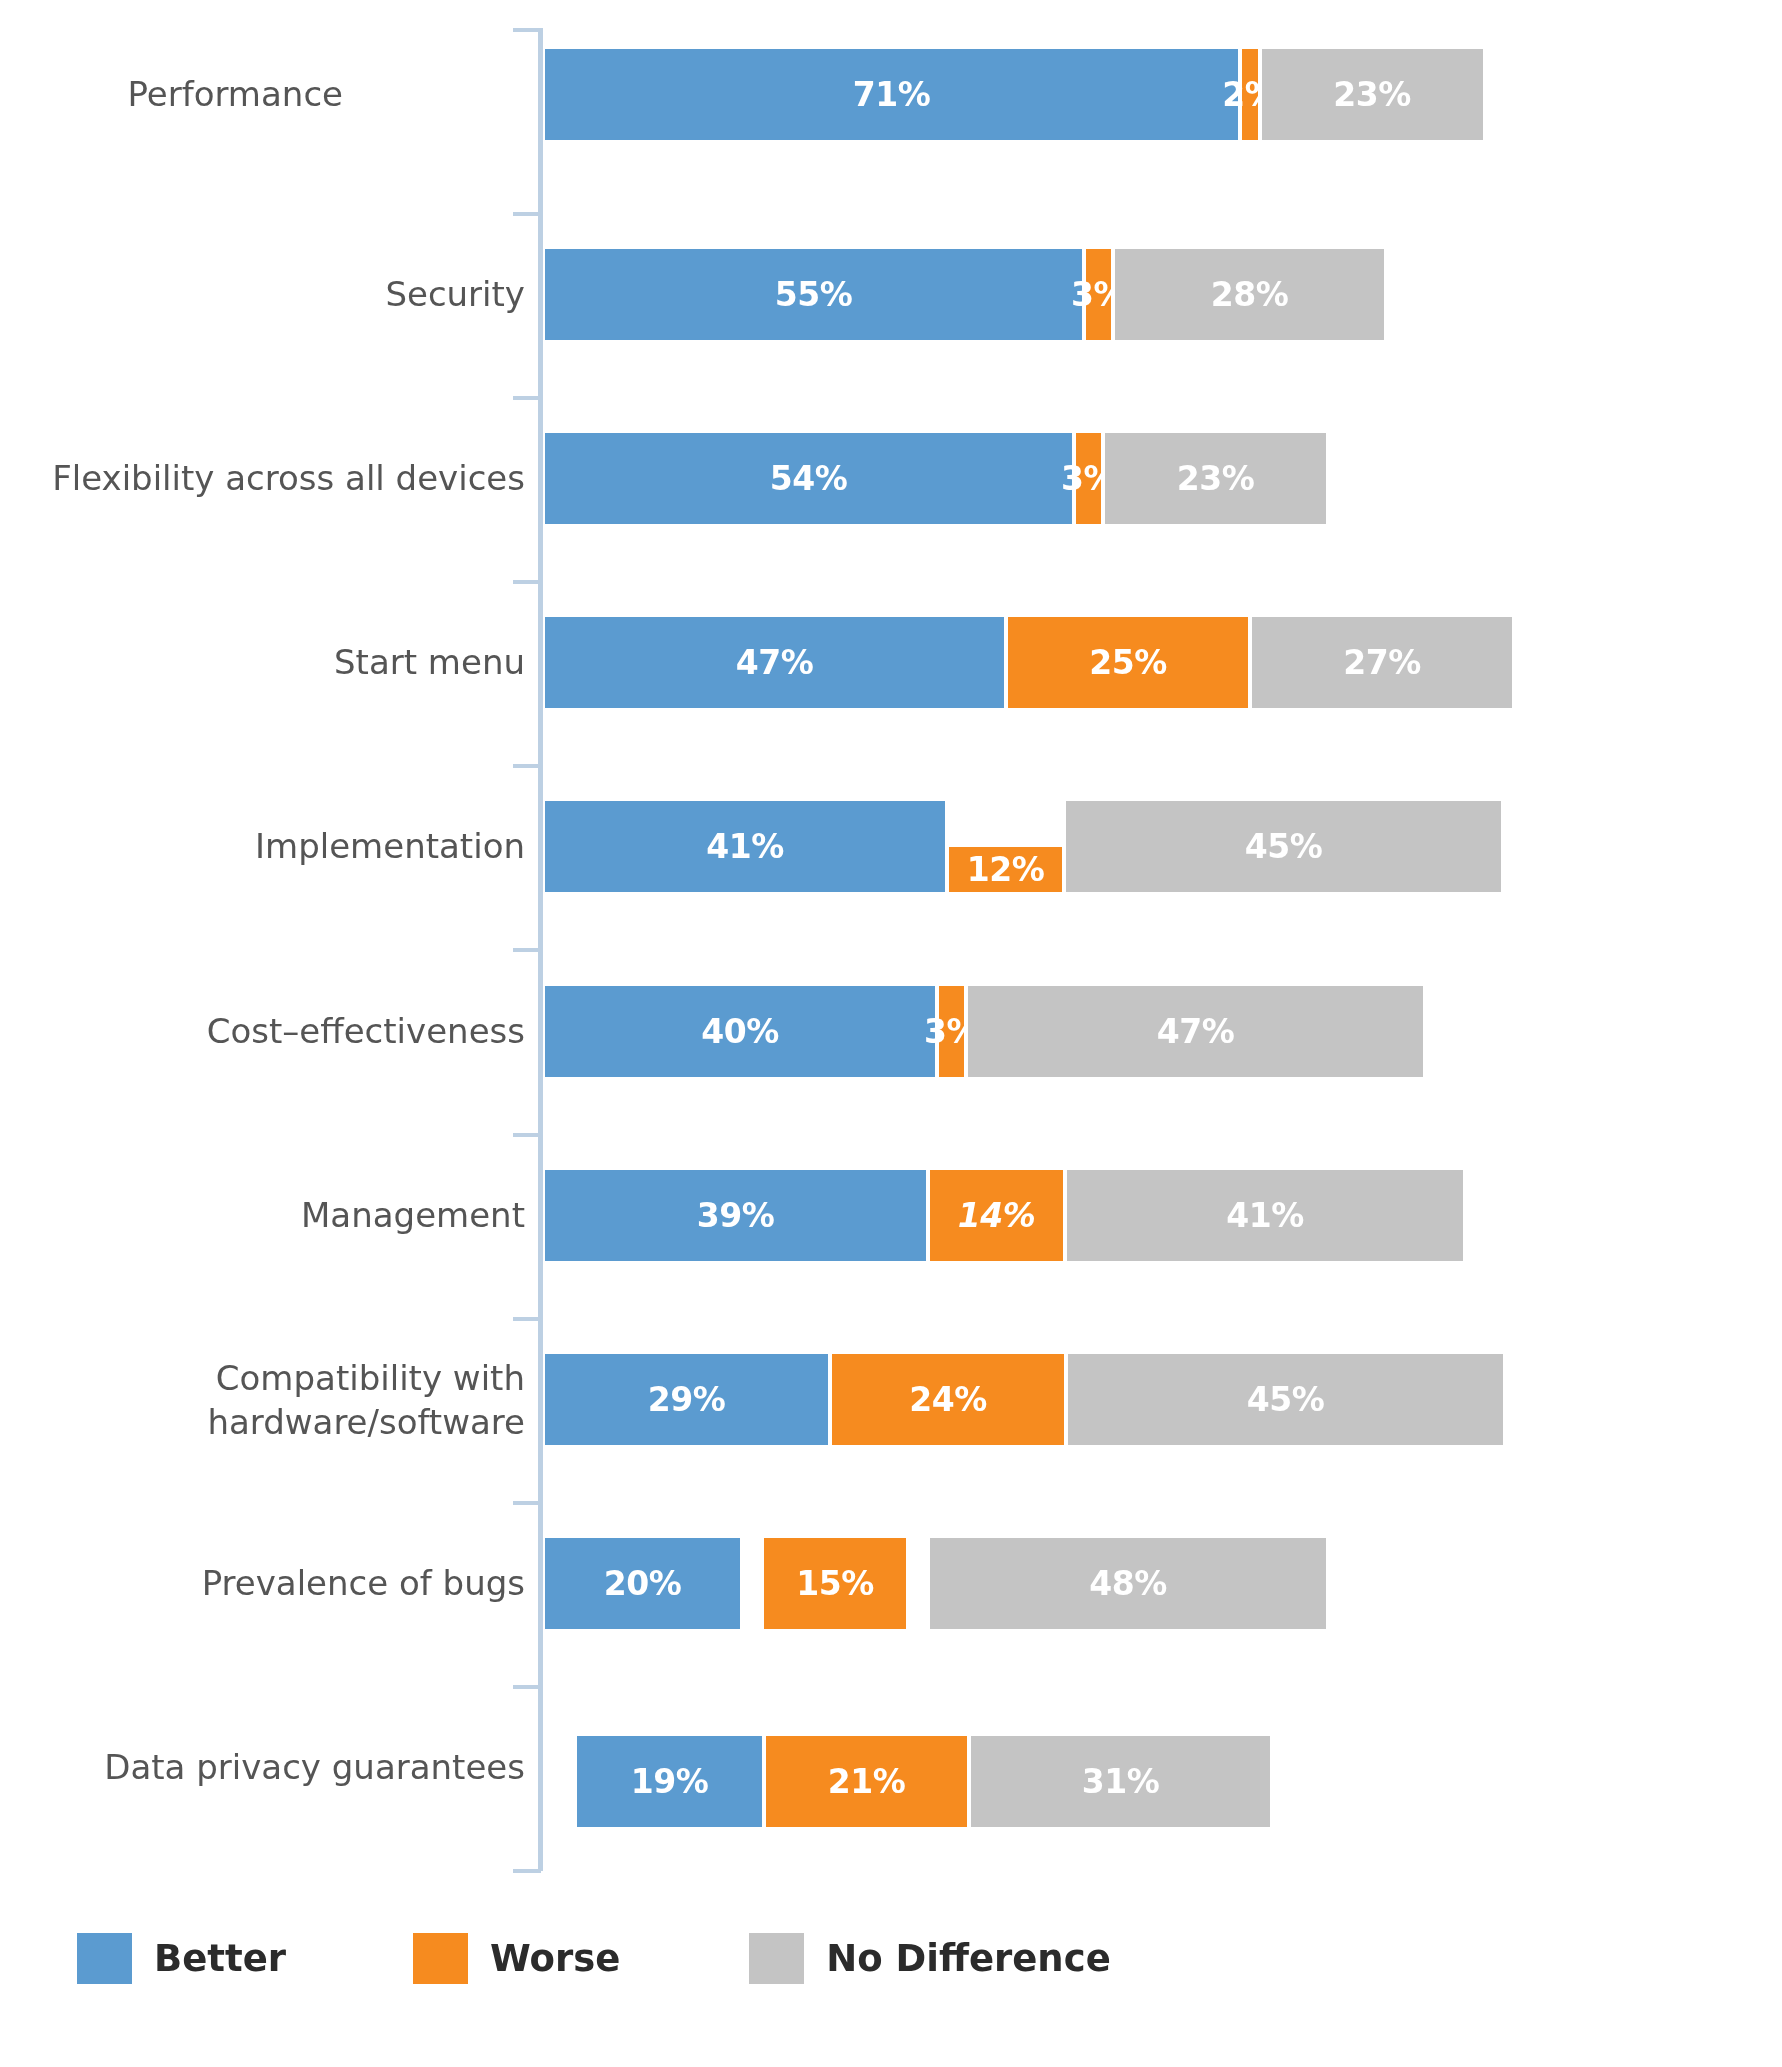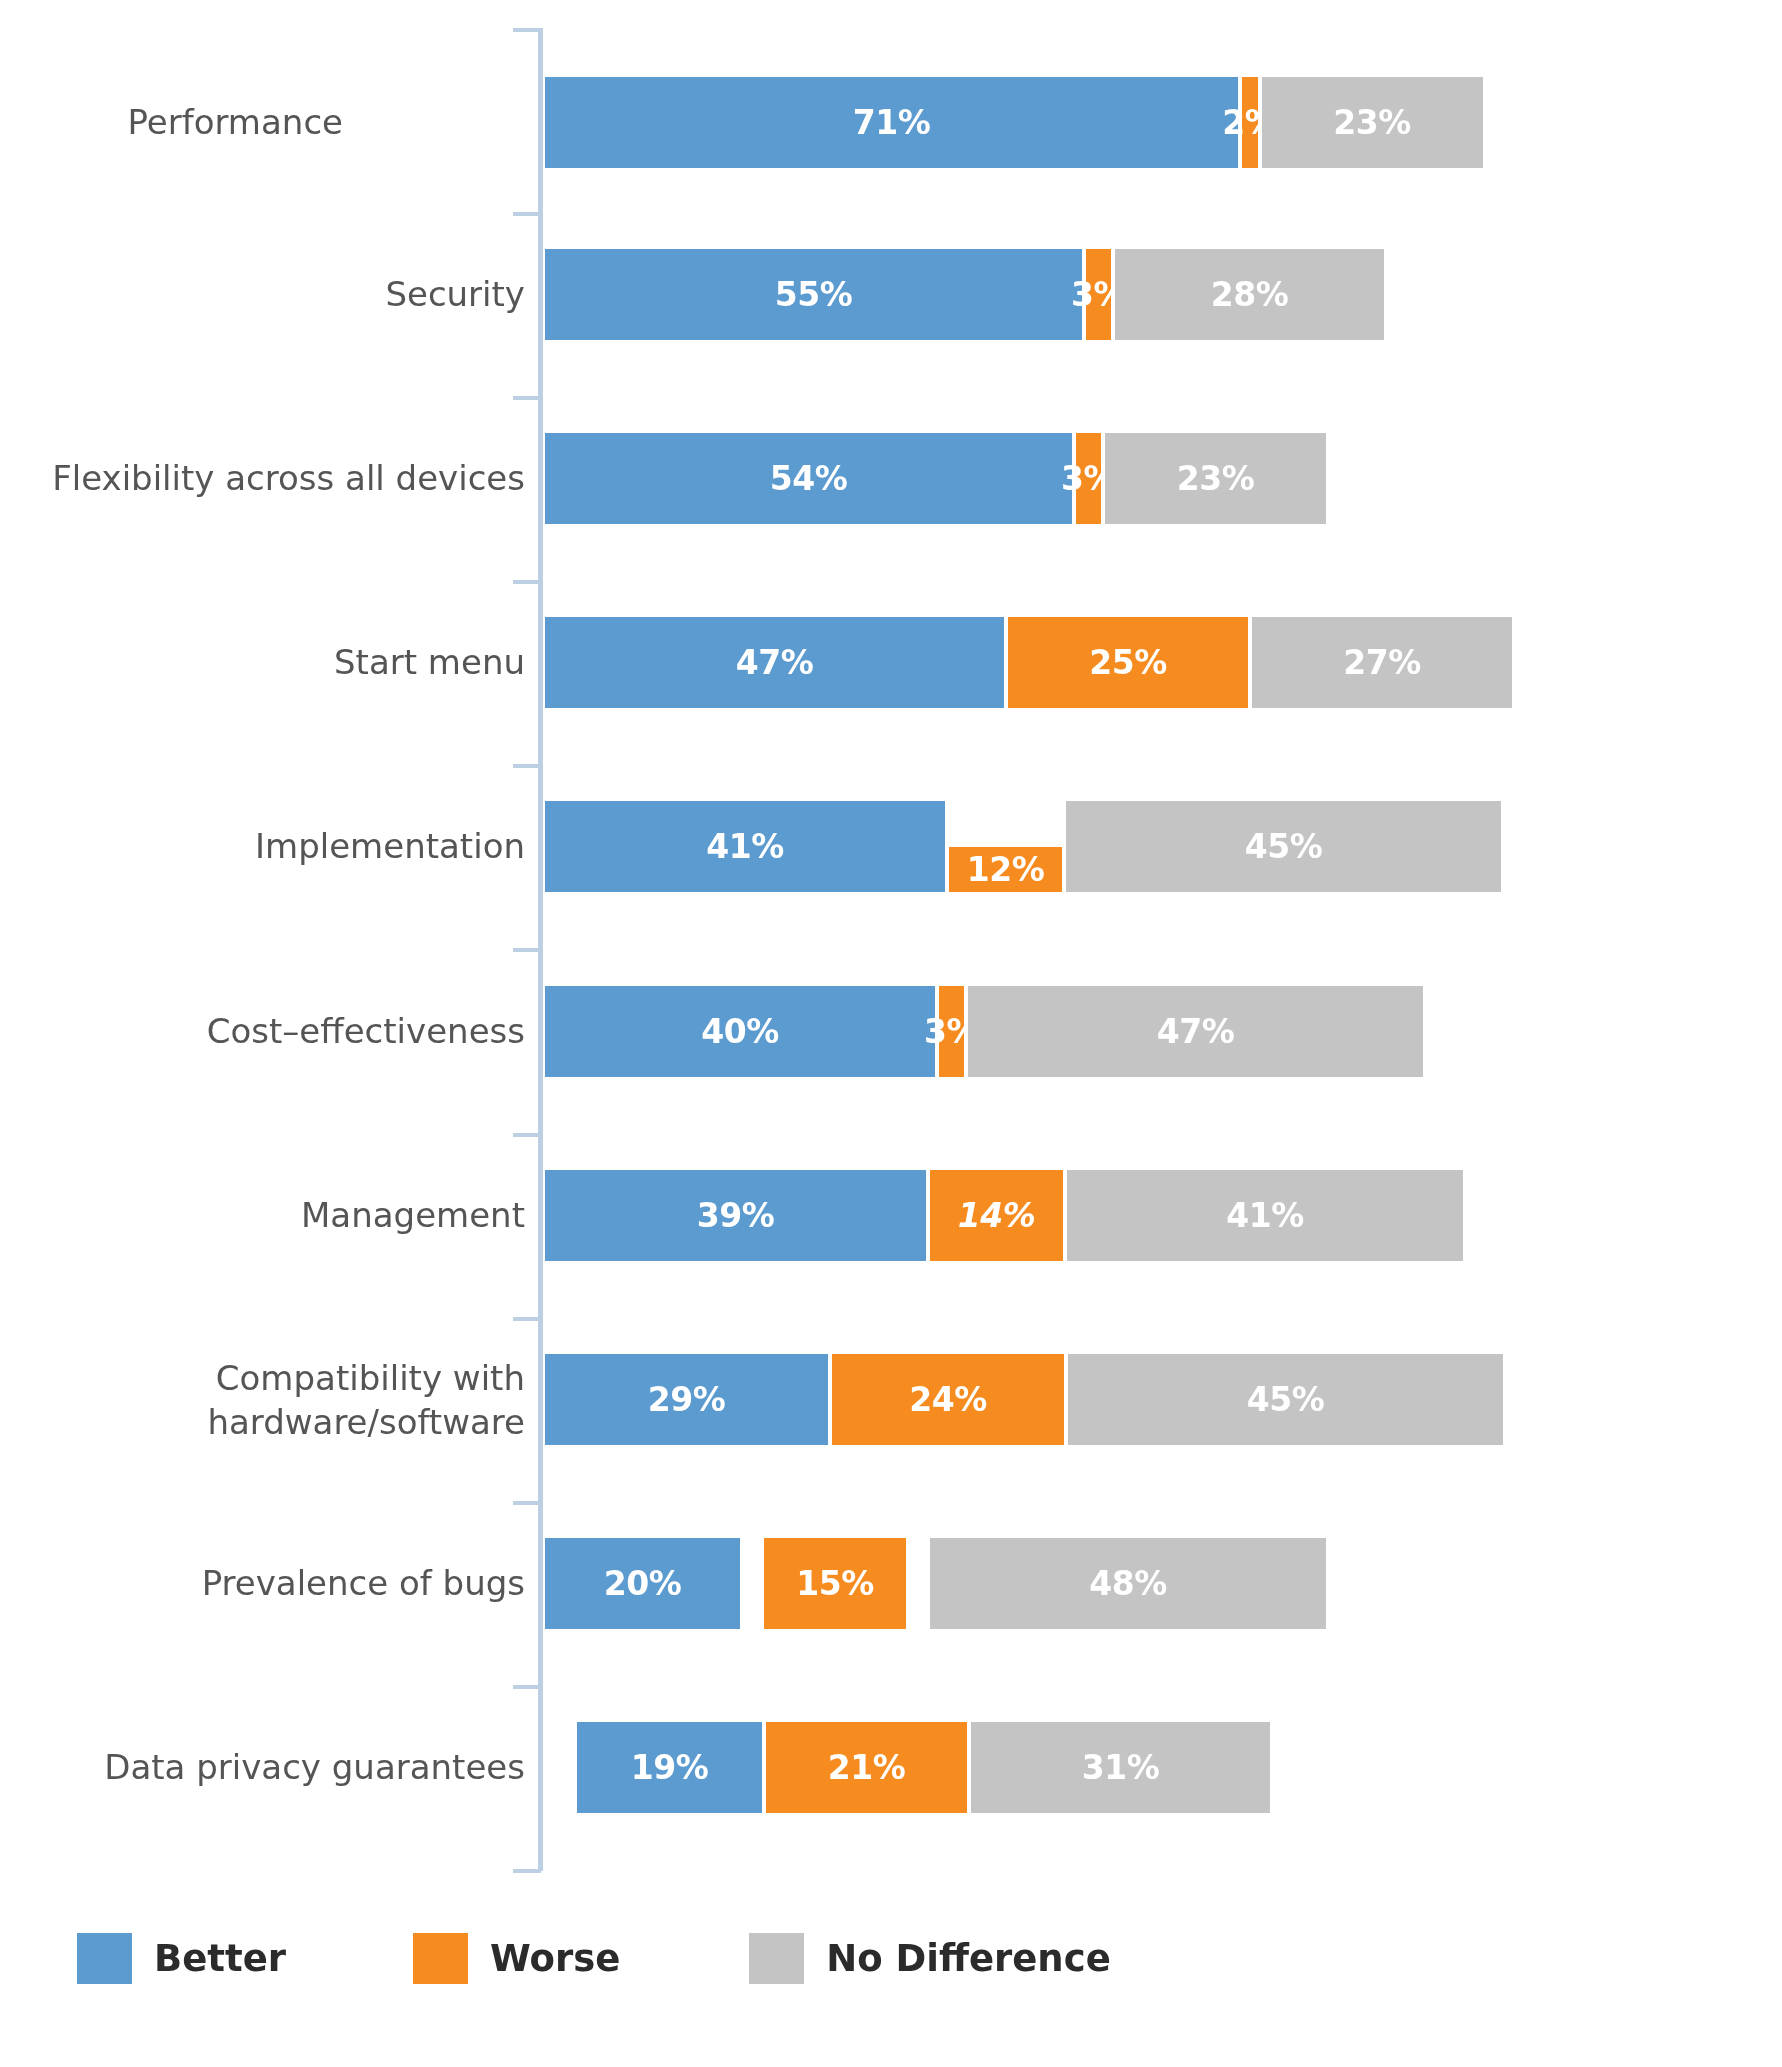--- a/index.html
+++ b/index.html
@@ -112,21 +112,21 @@
         <div class="tick" style="top: 580px;"></div>
         <div class="tick" style="top: 764px;"></div>
         <div class="tick" style="top: 948px;"></div>
         <div class="tick" style="top: 1133px;"></div>
         <div class="tick" style="top: 1317px;"></div>
         <div class="tick" style="top: 1501px;"></div>
         <div class="tick" style="top: 1685px;"></div>
         <div class="tick" style="top: 1869px;"></div>
       </div>
     <div id="rows">
-        <div class="row" style="top: 30px; width: 1600px;">
+        <div class="row" style="top: 2px; width: 1600px;">
           <div class="cat-label" style="top: 70px;">Performance</div>
           <div class="bar" style="top: 47px; width: 945px;">
             <div class="seg seg-better" style="width: 693px;">
               <span class="seg-label">71%</span>
             </div>
             <div class="seg seg-worse" style="width: 19.5px;">
               <span class="seg-label">2%</span>
             </div>
             <div class="seg seg-nodiff" style="width: 225px;">
               <span class="seg-label">23%</span>
@@ -241,21 +241,21 @@
             <div class="seg seg-worse" style="width: 146px; padding-left: 40px;">
               <span class="seg-label">15%</span>
             </div>
             <div class="seg seg-nodiff" style="width: 400px;">
               <span class="seg-label">48%</span>
             </div>
           </div>
         </div>
         <div class="row" style="top: 1675px; width: 1782px;">
           <div class="cat-label" style="top: 70px;">Data privacy guarantees</div>
-          <div class="bar" style="top: 47px; width: 701px; padding-left: 32px;">
+          <div class="bar" style="top: 61px; width: 701px; padding-left: 32px;">
             <div class="seg seg-better" style="width: 185px;">
               <span class="seg-label">19%</span>
             </div>
             <div class="seg seg-worse" style="width: 205px;">
               <span class="seg-label">21%</span>
             </div>
             <div class="seg seg-nodiff" style="width: 303px;">
               <span class="seg-label">31%</span>
             </div>
           </div>

